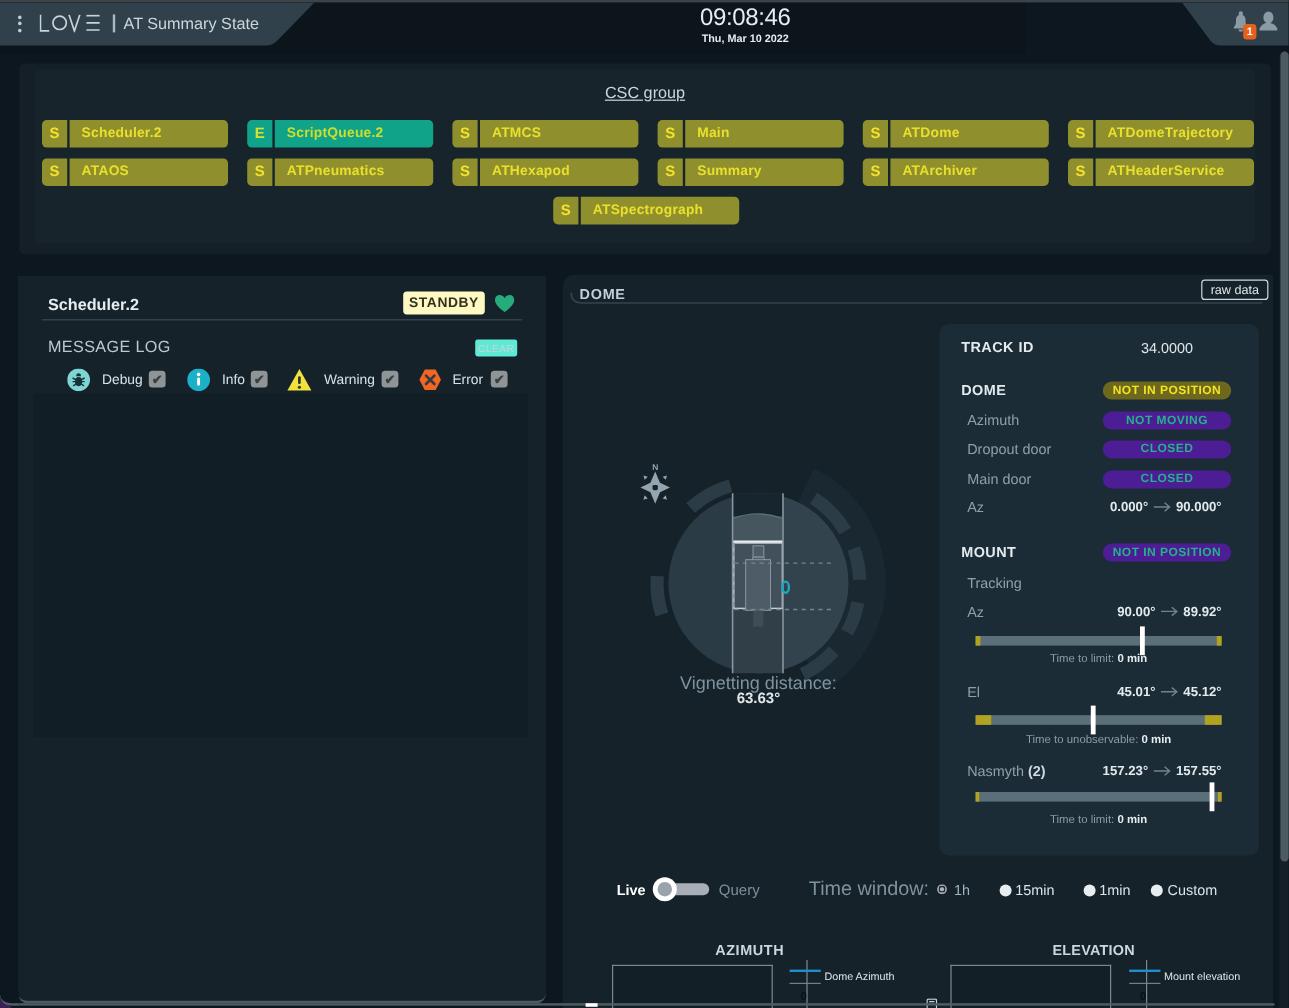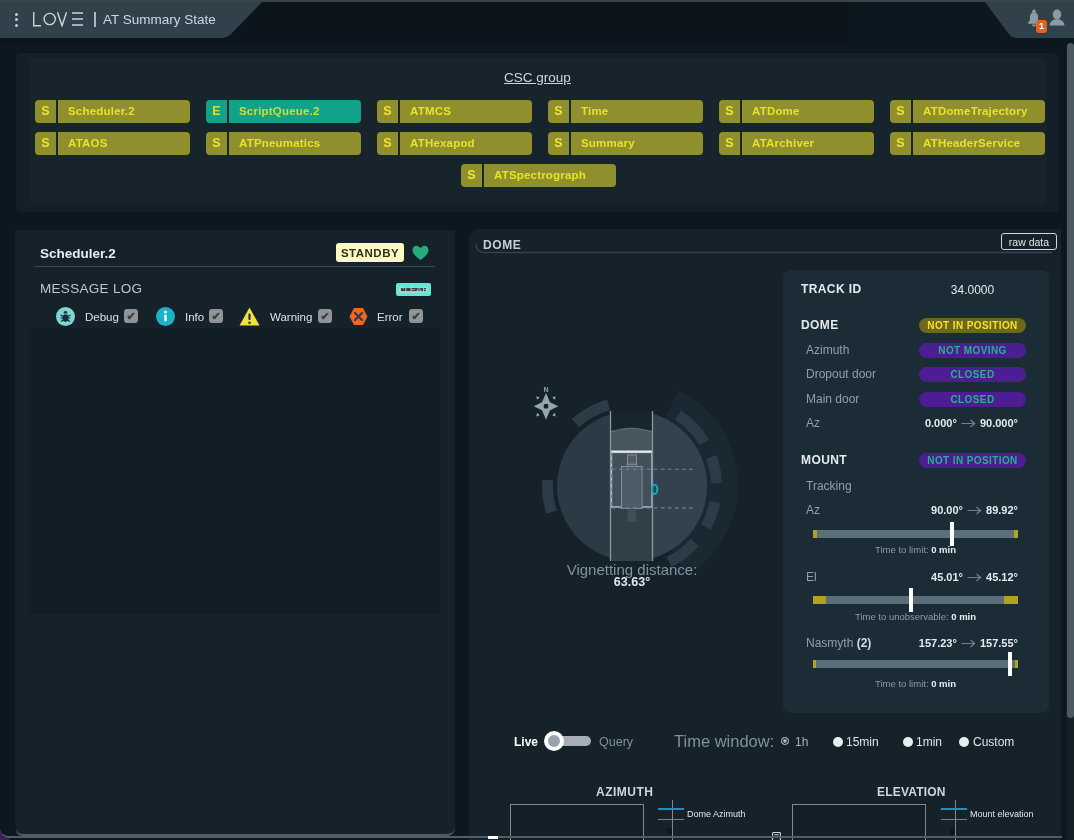--- a/index.html
+++ b/index.html
@@ -32,21 +32,21 @@
 .chip.e .cs, .chip.e .cl { background:#11a389; }
 .chip.e .cs { color:#d8e22c; }
 .chip.e .cl { color:#cede2c; }
 
 
 #lpanel { position:absolute; left:15px; top:230px; width:440px; height:606px; background:#15222a; border-bottom:2px solid #4e5a61; border-radius:0 0 8px 8px; }
 #lp-title { position:absolute; left:25px; top:16px; color:#e6edf0; font-size:13.5px; font-weight:700; }
 #standby { position:absolute; left:321px; top:13px; width:68px; height:19px; background:#fef9c3; color:#30301c; font-size:11.5px; font-weight:700; letter-spacing:0.5px; border-radius:3px; display:flex; align-items:center; justify-content:center; }
 #lp-div { position:absolute; left:20px; top:36px; width:400px; height:1px; background:#3c4a53; }
 #msglog { position:absolute; left:25px; top:51px; color:#bcc8ce; font-size:13.5px; letter-spacing:0.3px; }
-#clearbtn { position:absolute; left:381px; top:53px; width:35px; height:13px; background:#39444c; border:5px solid #5eead4; border-radius:2px; color:#ccd3d7; font-size:8.5px; display:flex; align-items:center; justify-content:center; letter-spacing:0.4px; }
+#clearbtn { position:absolute; left:381px; top:53px; width:35px; height:13px; background:#39444c; border:7px solid #5eead4; border-radius:2px; color:#ccd3d7; font-size:8.5px; display:flex; align-items:center; justify-content:center; letter-spacing:0.4px; }
 #msgbox { position:absolute; left:13px; top:98px; width:412px; height:286px; background:#121e26; }
 .ficon { position:absolute; top:77px; }
 .flabel { position:absolute; top:81px; color:#d7e2e8; font-size:11.5px; }
 .fcb { position:absolute; top:79px; width:14px; height:14px; background:#8f9496; border-radius:3px; color:#3a3f42; font-size:11px; font-weight:700; display:flex; align-items:center; justify-content:center; }
 
 
 #rpanel { position:absolute; left:469px; top:229px; width:592px; height:611px; background:#15222a; border-radius:10px 0 0 0; }
 #dm-title { position:absolute; left:14px; top:9px; color:#c3d0d7; font-size:12px; font-weight:700; letter-spacing:0.6px; }
 #rawdata { position:absolute; left:532px; top:4px; width:56px; height:17px; border:1px solid #cfd8dd; border-radius:3px; color:#dfe7ea; font-size:10.5px; display:flex; align-items:center; justify-content:center; }
 #vig1 { position:absolute; left:63px; top:332px; width:200px; text-align:center; color:#7d93a0; font-size:15px; }
@@ -111,20 +111,24 @@
     <svg class="abs" style="left:33px;top:12px" width="52" height="15" viewBox="0 0 52 15">
       <g stroke="#c9d4da" stroke-width="1.4" fill="none">
         <path d="M0.7,0 V13.8 H8"></path>
         <circle cx="16.7" cy="7" r="5.6"></circle>
         <path d="M24.5,0.2 L29,13.8 L33.5,0.2"></path>
         <path d="M39,1 H50 M39,7 H50 M39,13 H50"></path>
       </g>
     </svg>
     <div class="abs" style="left:94px;top:12px;width:1.5px;height:15px;background:#aab7be"></div>
     <div id="viewname">AT Summary State</div>
+    <div id="clock">
+        <div class="t">09:08:46</div>
+        <div class="d">Thu, Mar 10 2022</div>
+      </div>
 
     <svg class="abs" style="left:1026px;top:8px" width="42" height="28" viewBox="0 0 42 28">
       <g fill="#8a9ba5">
         <circle cx="8" cy="3.2" r="1.8"></circle>
         <path d="M2.2 14.5 c1.2-1.2 1.8-2.4 1.8-4.2 v-1.8 c0-2.6 1.6-4.3 4-4.3 s4 1.7 4 4.3 v1.8 c0 1.8 0.6 3 1.8 4.2 v1.3 h-11.6 z"></path>
         <path d="M6 16.5 a2 2 0 0 0 4 0 z"></path>
         <ellipse cx="31" cy="6.5" rx="4.2" ry="5"></ellipse>
         <path d="M23.5 17.5 a7.5 6.5 0 0 1 15 0 z"></path>
       </g>
     </svg>
@@ -145,21 +149,21 @@
     <div class="chip e" style="left:190px;top:47px">
         <span class="cs">E</span>
         <span class="cl">ScriptQueue.2</span>
       </div>
     <div class="chip" style="left:361px;top:47px">
         <span class="cs">S</span>
         <span class="cl">ATMCS</span>
       </div>
     <div class="chip" style="left:532px;top:47px">
         <span class="cs">S</span>
-        <span class="cl">Time</span>
+        <span class="cl">Main</span>
       </div>
     <div class="chip" style="left:703px;top:47px">
         <span class="cs">S</span>
         <span class="cl">ATDome</span>
       </div>
     <div class="chip" style="left:874px;top:47px">
         <span class="cs">S</span>
         <span class="cl">ATDomeTrajectory</span>
       </div>
     <div class="chip" style="left:19px;top:79px">

